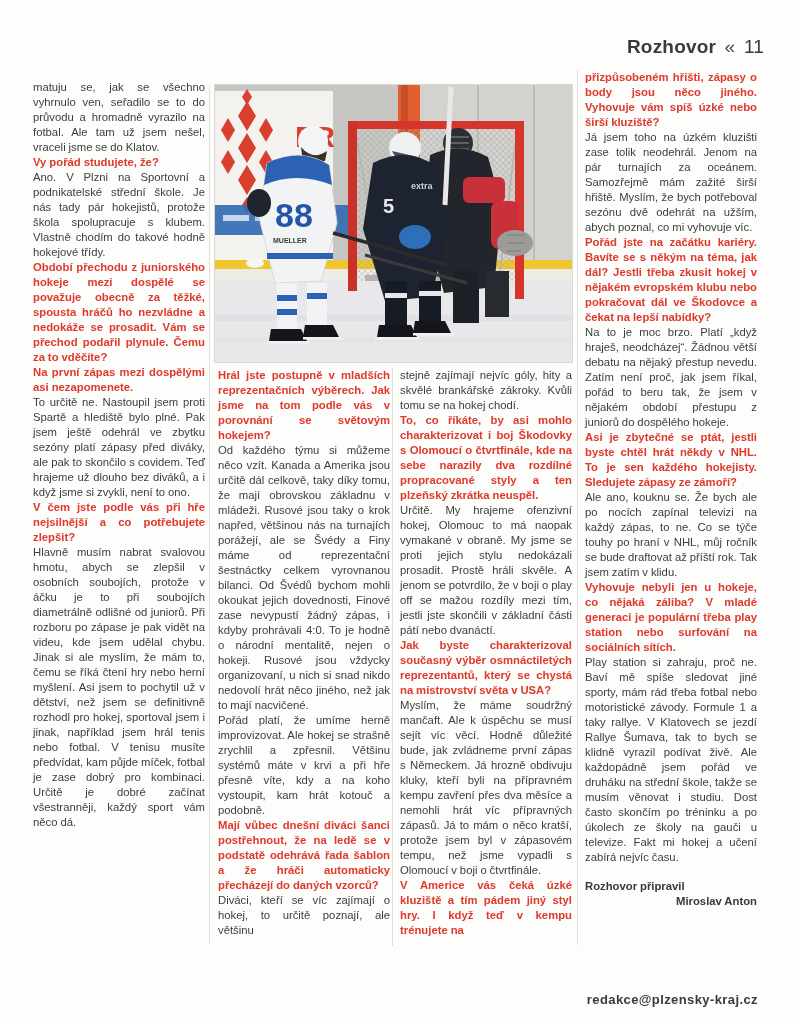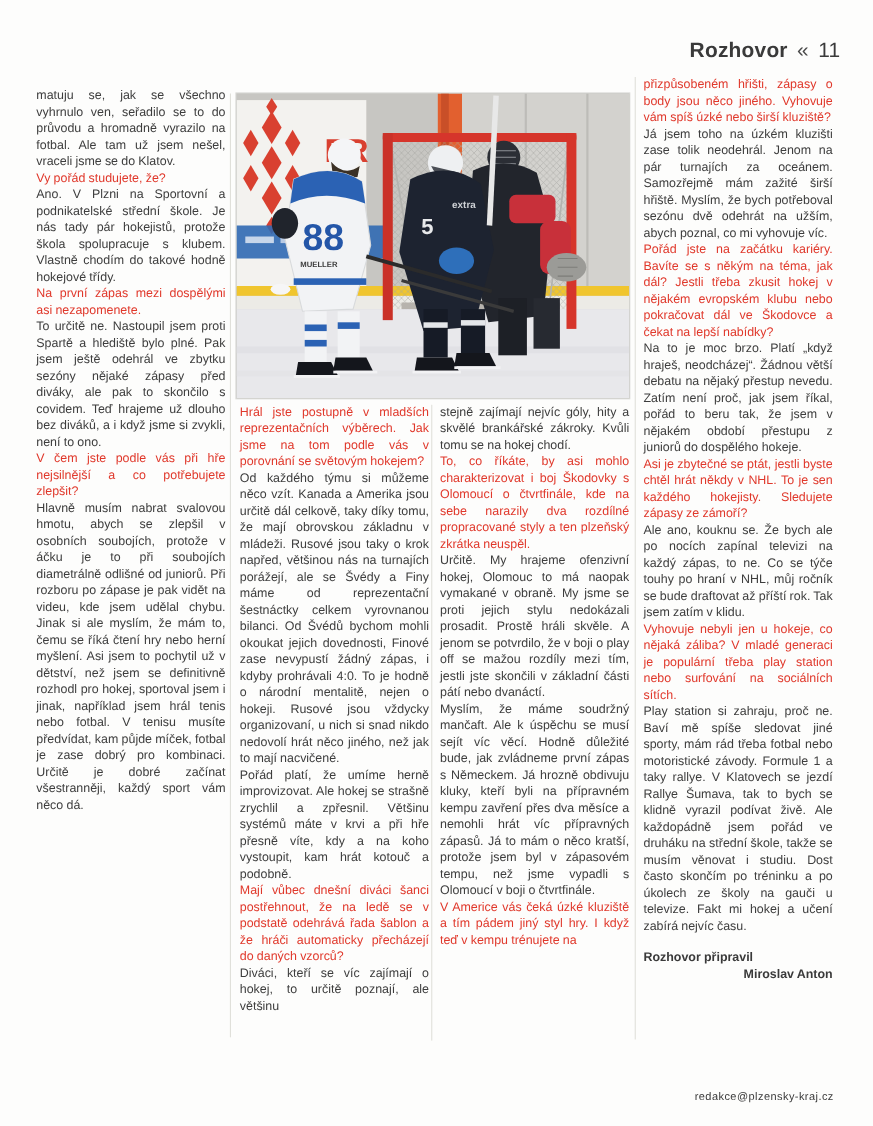--- a/index.html
+++ b/index.html
@@ -5,34 +5,34 @@
   html,body{margin:0;padding:0;background:#e9e9e9;}
   .page{position:relative;width:794px;height:1024px;background:#fdfdfc;margin:0 auto;overflow:hidden;
         font-family:"Liberation Sans",sans-serif;color:#3d3d3d;}
   .page-header{position:absolute;top:36px;right:30px;font-size:19px;color:#3a3a3a;letter-spacing:.2px;}
   .page-header .sec{font-weight:bold;}
   .page-header .sep{color:#4a4a4a;margin:0 3px;}
   .page-header .num{font-weight:normal;color:#3a3a3a;}
   .col{position:absolute;width:172px;font-size:11.3px;line-height:15px;text-align:justify;
        hyphens:auto;-webkit-hyphens:auto;word-spacing:-0.2px;}
   .col p{margin:0;}
-  .col p.q{color:#e0382b;font-weight:normal;}
+  .col p.q{color:#e0382b;font-weight:bold;}
   .col1{left:33px;top:80px;}
   .col2{left:218px;top:368px;}
   .col3{left:400px;top:368px;}
   .col4{left:585px;top:70px;}
   .byline{font-weight:bold;text-align:left;color:#3a3a3a;margin-top:14px !important;}
   .byline2{font-weight:bold;text-align:right;color:#3a3a3a;}
   .rule{position:absolute;width:1px;background:#dedeb;background:#e0e0da;}
   .rule1{left:209px;top:85px;height:858px;}
   .rule2{left:392px;top:368px;height:578px;}
   .rule3{left:577px;top:70px;height:875px;}
   .photo{position:absolute;left:215px;top:85px;width:357px;height:277px;background:#c9c8c4;
          box-shadow:0 0 0 1px #d8d8d4;}
-  .email{position:absolute;right:36px;top:992px;font-weight:normal;font-size:10px;
+  .email{position:absolute;right:36px;top:992px;font-weight:bold;font-size:13px;
          color:#3a3a3a;letter-spacing:.4px;}
 </style>
 </head>
 <body>
 
 <div class="page">
 
   <div class="page-header">
     <span class="sec">Rozhovor</span>
     <span class="sep">«</span>
@@ -147,36 +147,38 @@
       <path d="M118,148 L232,180" stroke="#2b2b2b" stroke-width="3.5" fill="none"></path>
       <path d="M150,170 L252,198" stroke="#3a3a3a" stroke-width="3" fill="none"></path>
       <path d="M236,2 L230,120" stroke="#e8e8e8" stroke-width="5" fill="none"></path>
     </svg>
   </div>
 
   <div class="col col1">
       <p class="a">matuju se, jak se všechno vyhrnulo ven, seřadilo se to do průvodu a hromadně vyrazilo na fotbal. Ale tam už jsem nešel, vraceli jsme se do Klatov.</p>
       <p class="q">Vy pořád studujete, že?</p>
       <p class="a">Ano. V Plzni na Sportovní a podnikatelské střední škole. Je nás tady pár hokejistů, protože škola spolupracuje s klubem. Vlastně chodím do takové hodně hokejové třídy.</p>
+      <p class="q">Období přechodu z juniorského hokeje mezi dospělé se považuje obecně za těžké, spousta hráčů ho nezvládne a nedokáže se prosadit. Vám se přechod podařil plynule. Čemu za to vděčíte?</p>
       <p class="q">Na první zápas mezi dospělými asi nezapomenete.</p>
-      <p class="a">To určitě ne. Nastoupil jsem proti Spartě a hlediště bylo plné. Pak jsem ještě odehrál ve zbytku sezóny nějaké zápasy před diváky, ale pak to skončilo s covidem. Teď hrajeme už dlouho bez diváků, a i když jsme si zvykli, není to ono.</p>
+      <p class="a">To určitě ne. Nastoupil jsem proti Spartě a hlediště bylo plné. Pak jsem ještě odehrál ve zbytku sezóny platí zápasy před diváky, ale pak to skončilo s covidem. Teď hrajeme už dlouho bez diváků, a i když jsme si zvykli, není to ono.</p>
       <p class="q">V čem jste podle vás při hře nejsilnější a co potřebujete zlepšit?</p>
       <p class="a">Hlavně musím nabrat svalovou hmotu, abych se zlepšil v osobních soubojích, protože v áčku je to při soubojích diametrálně odlišné od juniorů. Při rozboru po zápase je pak vidět na videu, kde jsem udělal chybu. Jinak si ale myslím, že mám to, čemu se říká čtení hry nebo herní myšlení. Asi jsem to pochytil už v dětství, než jsem se definitivně rozhodl pro hokej, sportoval jsem i jinak, například jsem hrál tenis nebo fotbal. V tenisu musíte předvídat, kam půjde míček, fotbal je zase dobrý pro kombinaci. Určitě je dobré začínat všestranněji, každý sport vám něco dá.</p>
     </div>
   <div class="col col2">
       <p class="q">Hrál jste postupně v mladších reprezentačních výběrech. Jak jsme na tom podle vás v porovnání se světovým hokejem?</p>
       <p class="a">Od každého týmu si můžeme něco vzít. Kanada a Amerika jsou určitě dál celkově, taky díky tomu, že mají obrovskou základnu v mládeži. Rusové jsou taky o krok napřed, většinou nás na turnajích porážejí, ale se Švédy a Finy máme od reprezentační šestnáctky celkem vyrovnanou bilanci. Od Švédů bychom mohli okoukat jejich dovednosti, Finové zase nevypustí žádný zápas, i kdyby prohrávali 4:0. To je hodně o národní mentalitě, nejen o hokeji. Rusové jsou vždycky organizovaní, u nich si snad nikdo nedovolí hrát něco jiného, než jak to mají nacvičené.</p>
       <p class="a">Pořád platí, že umíme herně improvizovat. Ale hokej se strašně zrychlil a zpřesnil. Většinu systémů máte v krvi a při hře přesně víte, kdy a na koho vystoupit, kam hrát kotouč a podobně.</p>
       <p class="q">Mají vůbec dnešní diváci šanci postřehnout, že na ledě se v podstatě odehrává řada šablon a že hráči automaticky přecházejí do daných vzorců?</p>
       <p class="a">Diváci, kteří se víc zajímají o hokej, to určitě poznají, ale většinu</p>
     </div>
   <div class="col col3">
       <p class="a">stejně zajímají nejvíc góly, hity a skvělé brankářské zákroky. Kvůli tomu se na hokej chodí.</p>
       <p class="q">To, co říkáte, by asi mohlo charakterizovat i boj Škodovky s Olomoucí o čtvrtfinále, kde na sebe narazily dva rozdílné propracované styly a ten plzeňský zkrátka neuspěl.</p>
       <p class="a">Určitě. My hrajeme ofenzivní hokej, Olomouc to má naopak vymakané v obraně. My jsme se proti jejich stylu nedokázali prosadit. Prostě hráli skvěle. A jenom se potvrdilo, že v boji o play off se mažou rozdíly mezi tím, jestli jste skončili v základní části pátí nebo dvanáctí.</p>
+      <p class="q">Jak byste charakterizoval současný výběr osmnáctiletých reprezentantů, který se chystá na mistrovství světa v USA?</p>
       <p class="a">Myslím, že máme soudržný mančaft. Ale k úspěchu se musí sejít víc věcí. Hodně důležité bude, jak zvládneme první zápas s Německem. Já hrozně obdivuju kluky, kteří byli na přípravném kempu zavření přes dva měsíce a nemohli hrát víc přípravných zápasů. Já to mám o něco kratší, protože jsem byl v zápasovém tempu, než jsme vypadli s Olomoucí v boji o čtvrtfinále.</p>
       <p class="q">V Americe vás čeká úzké kluziště a tím pádem jiný styl hry. I když teď v kempu trénujete na</p>
     </div>
   <div class="col col4">
     <div>
         <p class="q">přizpůsobeném hřišti, zápasy o body jsou něco jiného. Vyhovuje vám spíš úzké nebo širší kluziště?</p>
         <p class="a">Já jsem toho na úzkém kluzišti zase tolik neodehrál. Jenom na pár turnajích za oceánem. Samozřejmě mám zažité širší hřiště. Myslím, že bych potřeboval sezónu dvě odehrát na užším, abych poznal, co mi vyhovuje víc.</p>
         <p class="q">Pořád jste na začátku kariéry. Bavíte se s někým na téma, jak dál? Jestli třeba zkusit hokej v nějakém evropském klubu nebo pokračovat dál ve Škodovce a čekat na lepší nabídky?</p>
         <p class="a">Na to je moc brzo. Platí „když hraješ, neodcházej“. Žádnou větší debatu na nějaký přestup nevedu. Zatím není proč, jak jsem říkal, pořád to beru tak, že jsem v nějakém období přestupu z juniorů do dospělého hokeje.</p>
         <p class="q">Asi je zbytečné se ptát, jestli byste chtěl hrát někdy v NHL. To je sen každého hokejisty. Sledujete zápasy ze zámoří?</p>

